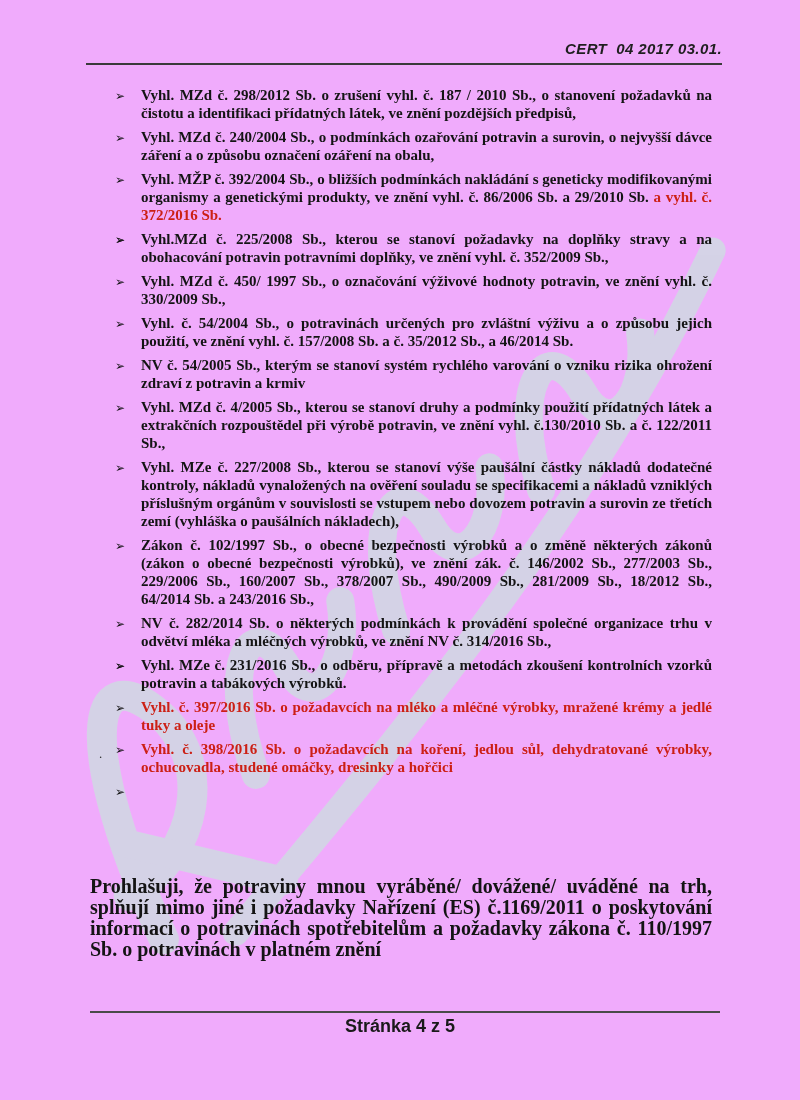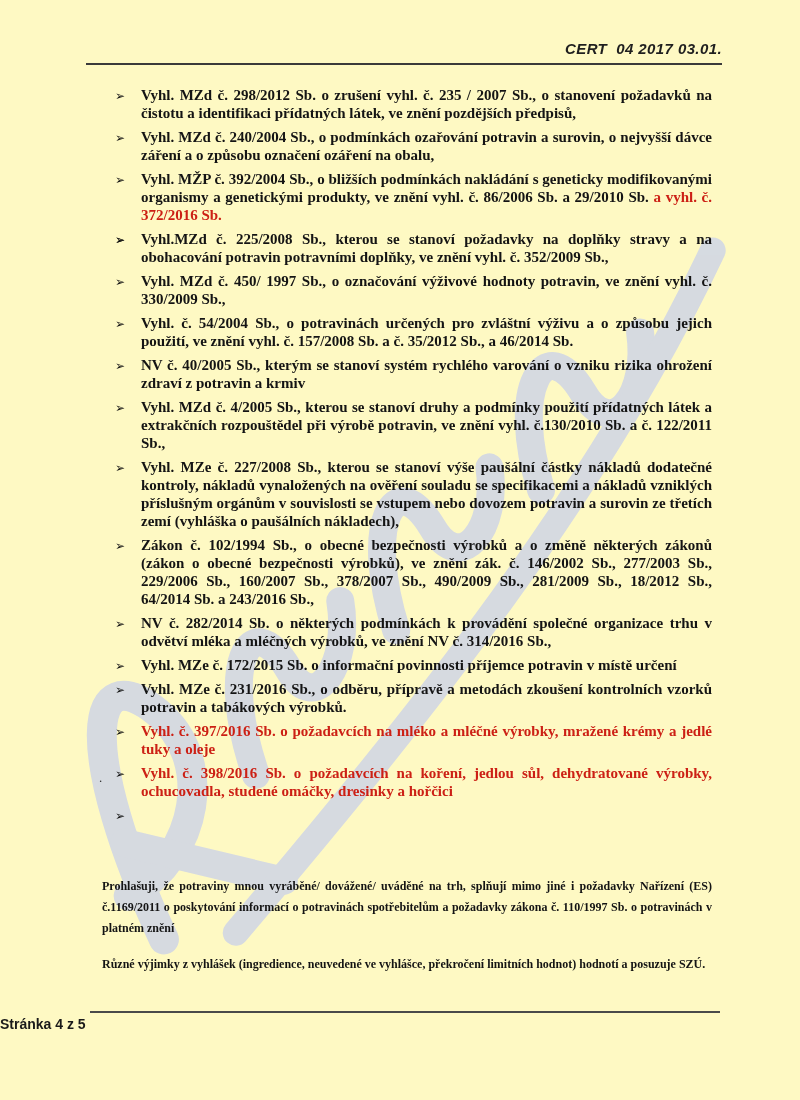--- a/index.html
+++ b/index.html
@@ -1,19 +1,19 @@
 <!DOCTYPE html>
 <html style="--red: #cc2015; --watermark: #d2d7e4; --text: #141414;"><head>
 <meta charset="utf-8">
 <style>
   html,body{margin:0;padding:0;background:#ffffff;}
   .page{
     position:relative;
     width:800px;height:1100px;
-    background:#fef9c3;
+    background:#f0abfc;
     font-family:"Liberation Serif", serif;
     color:#141414;
     overflow:hidden;
   }
   .watermark{
     position:absolute;left:0;top:0;width:800px;height:1100px;
     pointer-events:none;
   }
   .header-title{
     position:absolute;top:40px;right:78px;
@@ -46,33 +46,33 @@
     position:absolute;left:-16px;top:5px;
     font-size:13px;color:#333;
   }
   .seg-regular{font-weight:700;}
   .seg-bold{font-weight:700;}
   .seg-red{font-weight:700;color:var(--red,#cc2015);}
   .paragraphs{
     position:absolute;top:876px;left:90px;width:622px;
   }
   .paragraphs p{
-    margin:0 0 15px 12px;
-    font-size:12px;line-height:21px;
+    margin:0 0 15px 0;
+    font-size:20px;line-height:21px;
     text-align:justify;
   }
   .footer-rule{
     position:absolute;top:1011px;left:90px;right:80px;
     border-top:2px solid #4a4a4a;
   }
   .footer-text{
     position:absolute;top:1016px;left:0;width:800px;
-    text-align:left;
+    text-align:center;
     font-family:"Liberation Sans", sans-serif;
-    font-size:14px;color:#1a1a1a;
+    font-size:18px;color:#1a1a1a;
   }
 </style>
 </head>
 <body>
 
 <div class="page">
 
   <svg class="watermark" viewBox="0 0 800 1100" xmlns="http://www.w3.org/2000/svg" aria-hidden="true">
     <g transform="translate(410 560) rotate(-39)" fill="none" stroke="#d2d7e4" stroke-linecap="round" stroke-linejoin="round" opacity="0.9">
       <path stroke-width="30" d="M -430 140 C -380 -60 -310 -130 -292 -40 C -278 32 -348 96 -430 84"></path>
@@ -81,40 +81,39 @@
       <path stroke-width="28" d="M -55 46 C -14 -58 48 -84 38 -12 C 29 44 88 32 120 -22"></path>
       <path stroke-width="28" d="M 146 28 C 186 -72 250 -94 240 -22 C 231 36 290 22 322 -32"></path>
       <path stroke-width="26" d="M -370 180 C -90 128 190 66 430 -50"></path>
     </g>
   </svg>
 
   <div class="header-title">CERT  04 2017 03.01.</div>
   <div class="header-rule"></div>
 
   <ul class="reg-list" id="reg-list">
-      <li><span class="bullet">➢</span><span><span class="seg-bold">Vyhl. MZd č. 298/2012 Sb. o zrušení vyhl. č. 235 / 2007 Sb., o stanovení požadavků na čistotu a identifikaci přídatných látek,</span><span class="seg-regular"> ve znění pozdějších předpisů,</span></span></li>
+      <li><span class="bullet">➢</span><span><span class="seg-bold">Vyhl. MZd č. 298/2012 Sb. o zrušení vyhl. č. 187 / 2010 Sb., o stanovení požadavků na čistotu a identifikaci přídatných látek,</span><span class="seg-regular"> ve znění pozdějších předpisů,</span></span></li>
       <li><span class="bullet">➢</span><span><span class="seg-bold">Vyhl. MZd č. 240/2004 Sb., o podmínkách ozařování potravin a surovin, o nejvyšší dávce záření a o způsobu označení ozáření na obalu,</span></span></li>
       <li><span class="bullet">➢</span><span><span class="seg-bold">Vyhl. MŽP č. 392/2004 Sb., o bližších podmínkách nakládání s geneticky modifikovanými organismy a genetickými produkty,</span><span class="seg-regular"> ve znění vyhl. č. 86/2006 Sb. a 29/2010 Sb. </span><span class="seg-red">a vyhl. č. 372/2016 Sb.</span></span></li>
       <li><span class="bullet">➢</span></li>
       <li><span class="bullet">➢</span><span><span class="seg-bold">Vyhl.MZd č. 225/2008 Sb.,</span><span class="seg-regular"> kterou se stanoví </span><span class="seg-bold">požadavky na doplňky stravy a na obohacování potravin potravními doplňky</span><span class="seg-regular">, ve znění vyhl. č. 352/2009 Sb.,</span></span></li>
       <li><span class="bullet">➢</span><span><span class="seg-bold">Vyhl. MZd č. 450/ 1997 Sb., o označování výživové hodnoty potravin</span><span class="seg-regular">, ve znění vyhl. č. 330/2009 Sb.,</span></span></li>
       <li><span class="bullet">➢</span><span><span class="seg-bold">Vyhl. č. 54/2004 Sb., o potravinách určených pro zvláštní výživu</span><span class="seg-regular"> a o způsobu jejich použití, ve znění vyhl. č. </span><span class="seg-bold">157/2008 Sb. a č. 35/2012 Sb., a 46/2014 Sb.</span></span></li>
-      <li><span class="bullet">➢</span><span><span class="seg-bold">NV č. 40/2005 Sb., kterým se stanoví systém rychlého varování</span><span class="seg-regular"> o vzniku rizika ohrožení zdraví z potravin a krmiv</span></span></li>
+      <li><span class="bullet">➢</span><span><span class="seg-bold">NV č. 54/2005 Sb., kterým se stanoví systém rychlého varování</span><span class="seg-regular"> o vzniku rizika ohrožení zdraví z potravin a krmiv</span></span></li>
       <li><span class="bullet">➢</span><span><span class="seg-bold">Vyhl. MZd č. 4/2005 Sb., kterou se stanoví druhy a podmínky použití přídatných látek a extrakčních rozpouštědel při výrobě potravin</span><span class="seg-regular">, ve znění vyhl. č.130/2010 Sb. a č. 122/2011 Sb.,</span></span></li>
       <li><span class="bullet">➢</span><span><span class="seg-bold">Vyhl. MZe č. 227/2008 Sb., kterou se stanoví výše paušální částky nákladů</span><span class="seg-regular"> dodatečné kontroly, nákladů vynaložených na ověření souladu se specifikacemi a nákladů vzniklých příslušným orgánům v souvislosti se vstupem nebo dovozem potravin a surovin ze třetích zemí (</span><span class="seg-bold">vyhláška o paušálních nákladech</span><span class="seg-regular">),</span></span></li>
-      <li><span class="bullet">➢</span><span><span class="seg-bold">Zákon č. 102/1994 Sb., o obecné bezpečnosti výrobků a o změně některých zákonů (zákon o obecné bezpečnosti výrobků),</span><span class="seg-regular"> ve znění zák. č. 146/2002 Sb., 277/2003 Sb., 229/2006 Sb., 160/2007 Sb., 378/2007 Sb., 490/2009 Sb., 281/2009 Sb., 18/2012 Sb., 64/2014 Sb. a 243/2016 Sb.,</span></span></li>
+      <li><span class="bullet">➢</span><span><span class="seg-bold">Zákon č. 102/1997 Sb., o obecné bezpečnosti výrobků a o změně některých zákonů (zákon o obecné bezpečnosti výrobků),</span><span class="seg-regular"> ve znění zák. č. 146/2002 Sb., 277/2003 Sb., 229/2006 Sb., 160/2007 Sb., 378/2007 Sb., 490/2009 Sb., 281/2009 Sb., 18/2012 Sb., 64/2014 Sb. a 243/2016 Sb.,</span></span></li>
       <li><span class="bullet">➢</span><span><span class="seg-bold">NV č. 282/2014 Sb. o některých podmínkách k provádění společné organizace trhu v odvětví mléka a mléčných výrobků</span><span class="seg-regular">, ve znění NV č. 314/2016 Sb.,</span></span></li>
-      <li><span class="bullet">➢</span><span><span class="seg-bold">Vyhl. MZe č. 172/2015 Sb. o informační povinnosti příjemce potravin v místě určení</span></span></li>
+      <li><span class="bullet">➢</span></li>
       <li><span class="bullet">➢</span><span><span class="seg-bold">Vyhl. MZe č. 231/2016 Sb., o odběru, přípravě a metodách zkoušení kontrolních vzorků potravin a tabákových výrobků.</span></span></li>
       <li><span class="bullet">➢</span><span><span class="seg-red">Vyhl. č. 397/2016 Sb. o požadavcích na mléko a mléčné výrobky, mražené krémy a jedlé tuky a oleje</span></span></li>
       <li><span class="premark">.</span><span class="bullet">➢</span><span><span class="seg-red">Vyhl. č. 398/2016 Sb. o požadavcích na koření, jedlou sůl, dehydratované výrobky, ochucovadla, studené omáčky, dresinky a hořčici</span></span></li>
       <li><span class="bullet">➢</span></li>
     </ul>
 
   <div class="paragraphs" id="paragraphs">
       <p><span class="seg-regular">Prohlašuji, že </span><span class="seg-bold">potraviny mnou vyráběné/ dovážené/ uváděné na trh, splňují mimo jiné i požadavky Nařízení (ES) č.1169/2011 o poskytování informací o potravinách spotřebitelům a požadavky zákona č. 110/1997 Sb. o potravinách v platném znění</span></p>
-      <p><span class="seg-regular">Různé výjimky z vyhlášek (ingredience, neuvedené ve vyhlášce, překročení limitních hodnot) hodnotí a posuzuje SZÚ.</span></p>
     </div>
 
   <div class="footer-rule"></div>
   <div class="footer-text" id="footer-text"><span class="seg-regular">Stránka </span><span class="seg-bold">4</span><span class="seg-regular"> z </span><span class="seg-bold">5</span></div>
 
 </div>
 
 </body></html>

